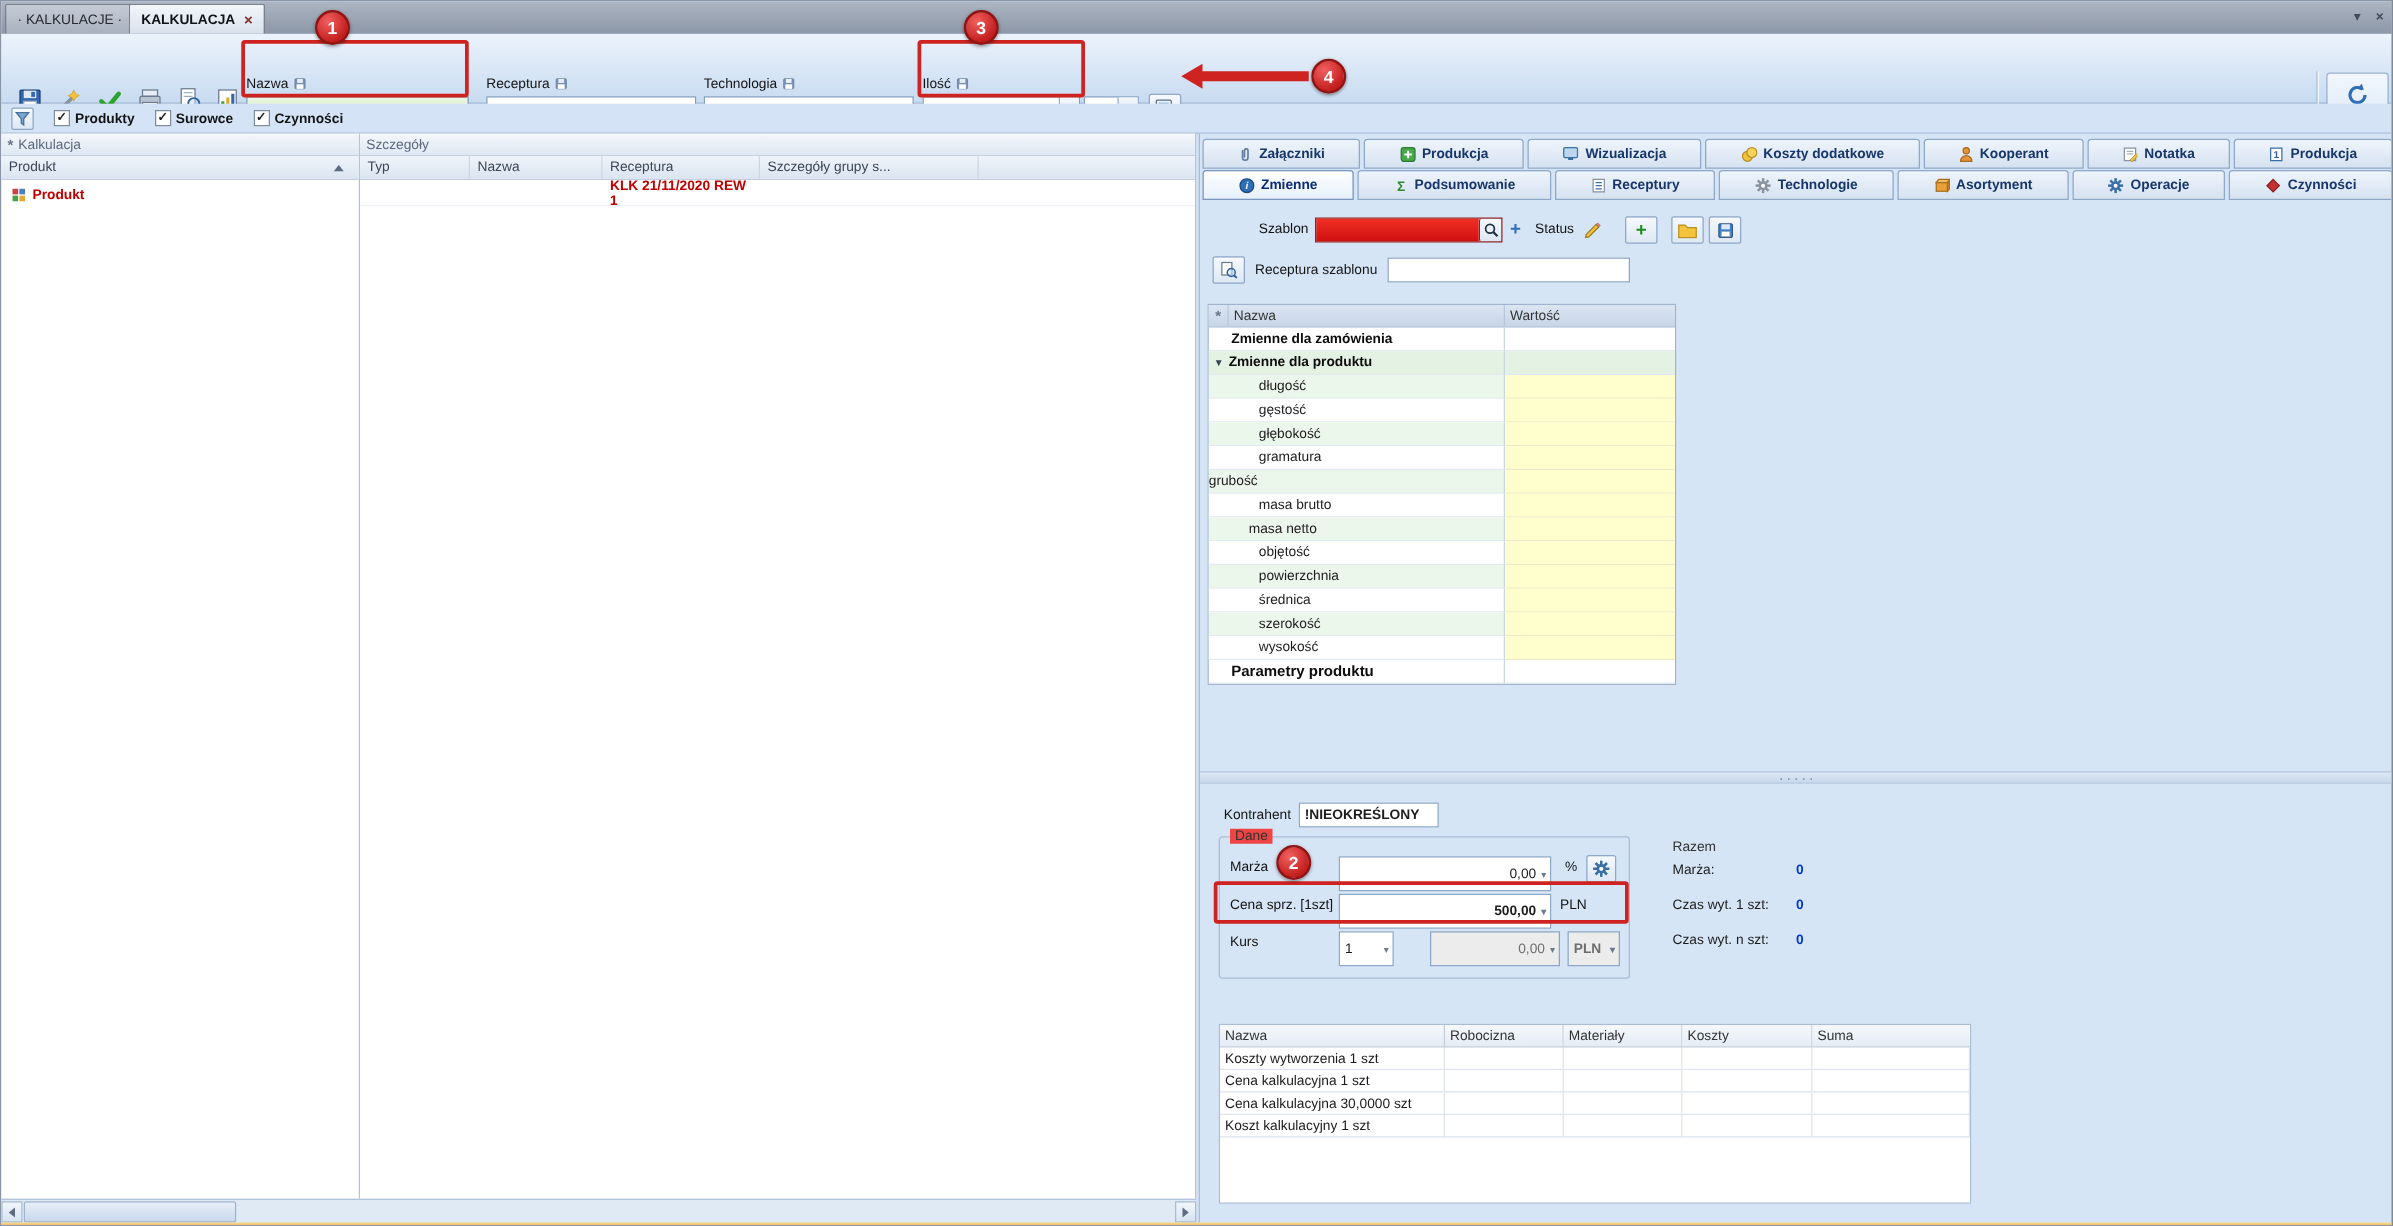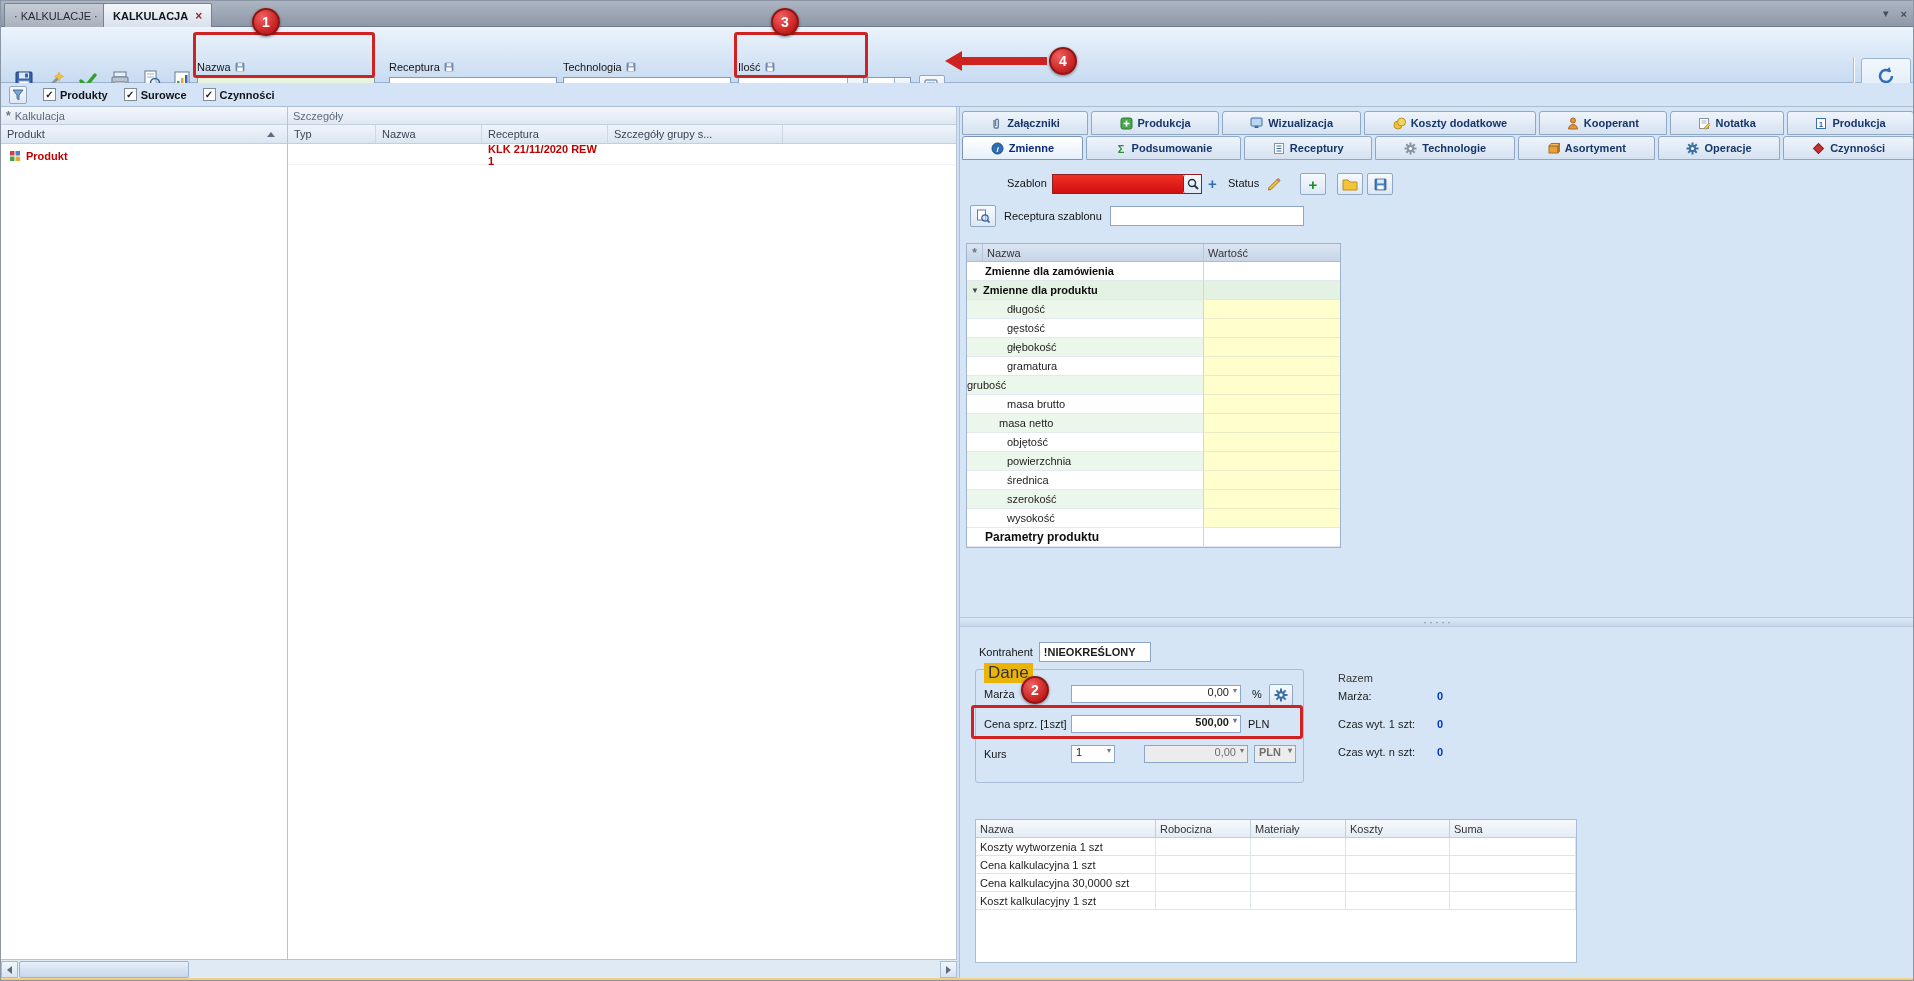--- a/index.html
+++ b/index.html
@@ -64,22 +64,22 @@
 .vg-val{flex:1;border-bottom:1px solid #e2e9f2}
 .vg-group .vg-name{font-weight:700;color:#0d0d0d}
 .item-odd .vg-name{background:#ecf7ec}
 .item-even .vg-name{background:#fff}
 .ycell{background:#ffffce;border-bottom:1px solid #ebebc8}
 .grp-green{background:#e3f2e2}
 
 .splitter{position:absolute;left:0;top:510px;width:956px;height:10px;background:linear-gradient(#dce8f5,#c7d8ec);border-top:1px solid #b6c8de;border-bottom:1px solid #b6c8de;display:flex;align-items:center;justify-content:center;color:#7388a3;font-size:12px;letter-spacing:2px;line-height:4px}
 
 .groupbox{position:absolute;border:1px solid #a9bdd6;border-radius:3px}
-.legend{position:absolute;top:-7px;left:8px;background:#eab308;padding:0 4px;font-size:17px;color:#333}
-.dd{position:absolute;background:#fff;border:1px solid #8ba6c6;height:18px;display:flex;font-size:11px}
+.legend{position:absolute;top:-7px;left:8px;background:#ef4444;padding:0 4px;font-size:11px;color:#333}
+.dd{position:absolute;background:#fff;border:1px solid #8ba6c6;height:28px;display:flex;align-items:center;font-size:11px}
 .dd .val{flex:1;text-align:right;padding-right:4px}
 .chev{margin-left:auto;padding-right:3px;font-size:8px;color:#6b7990}
 .dd-dis{background:#ececec;color:#6e6e6e}
 .rz-row{position:absolute;display:flex;width:100%;font-size:11px;align-items:center}
 .rz-val{margin-left:auto;font-weight:700;color:#0038c8}
 
 .grpbar{position:absolute;left:15px;top:684px;width:602px;height:26px;background:linear-gradient(#b9bcc1,#939699);border:1px solid #8b8e93;color:#fff;font-size:11px;display:flex;align-items:center;padding-left:8px}
 .btable{position:absolute;left:15px;top:712px;width:602px;height:144px;background:#fff;border:1px solid #a9bdd6}
 .bt-head{display:flex;height:18px;font-size:11px;color:#333}
 .bt-hcell{display:flex;align-items:center;padding:0 4px;background:linear-gradient(#f6f9fc,#e4ecf5);border-right:1px solid #c2cdda;border-bottom:1px solid #c2cdda}

